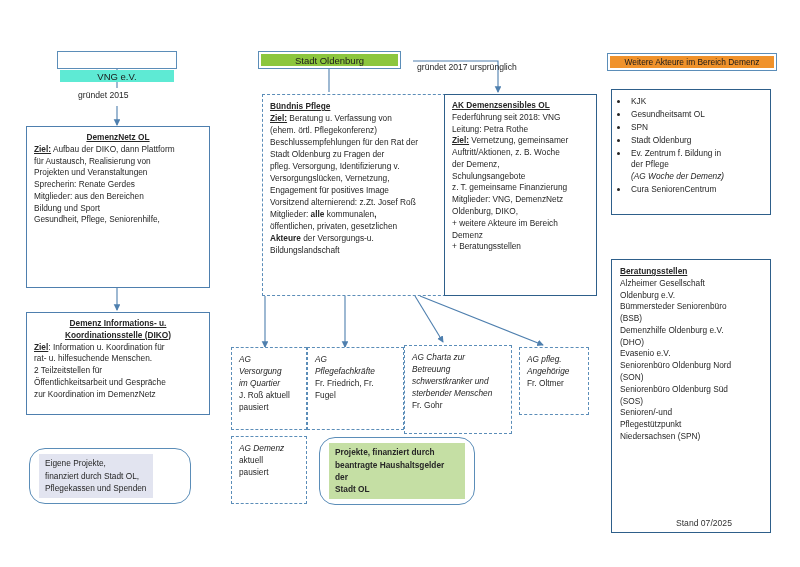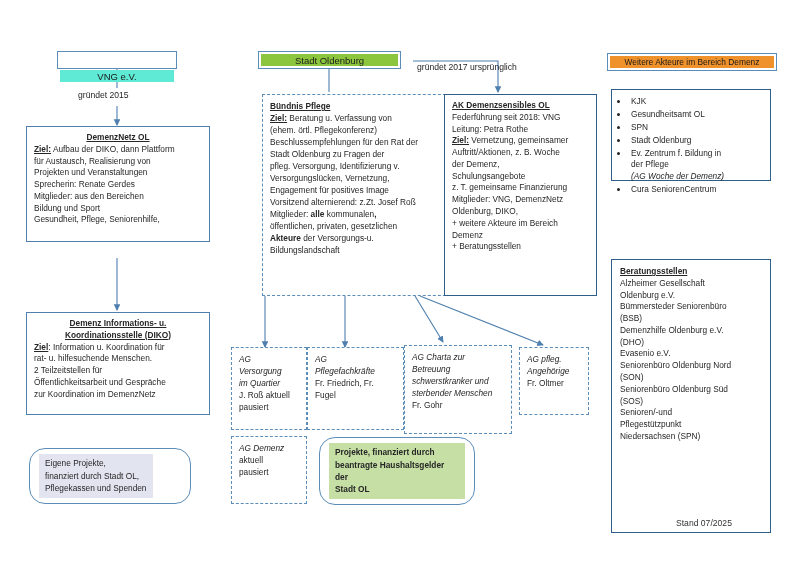--- a/index.html
+++ b/index.html
@@ -116,21 +116,21 @@
     <div class="fill fill-green">Stadt Oldenburg</div>
   </div>
 
   <div class="abs chip" style="left:607px;top:53px;width:170px;height:18px;">
     <div class="fill fill-orange" style="font-size:8.4px;">Weitere Akteure im Bereich Demenz</div>
   </div>
 
   <div class="abs cap" style="left:78px;top:90px;">gründet 2015</div>
   <div class="abs cap" style="left:417px;top:62px;">gründet 2017 ursprünglich</div>
 
-  <div class="abs box" style="left:26px;top:126px;width:184px;height:116px;">
+  <div class="abs box" style="left:26px;top:126px;width:184px;height:162px;">
     <span class="hdr ctr" style="text-align:center;">DemenzNetz OL</span>
     <div><u><b>Ziel:</b></u> Aufbau der DIKO, dann Plattform</div>
     <div>für Austausch, Realisierung von</div>
     <div>Projekten und Veranstaltungen</div>
     <div>Sprecherin: Renate Gerdes</div>
     <div>Mitglieder: aus den Bereichen</div>
     <div>Bildung und Sport</div>
     <div>Gesundheit, Pflege, Seniorenhilfe,</div>
   </div>
 
@@ -220,21 +220,21 @@
   </div>
 
   <div class="abs bubble" style="left:319px;top:437px;width:156px;height:68px;font-weight:bold;">
     <div class="inner inner-grn">
       <div>Projekte, finanziert durch</div>
       <div>beantragte Haushaltsgelder der</div>
       <div>Stadt OL</div>
     </div>
   </div>
 
-  <div class="abs box thick" style="left:611px;top:89px;width:160px;height:92px;padding:6px 6px 6px 4px;">
+  <div class="abs box thick" style="left:611px;top:89px;width:160px;height:126px;padding:6px 6px 6px 4px;">
     <ul class="bul">
       <li>KJK</li>
       <li>Gesundheitsamt OL</li>
       <li>SPN</li>
       <li>Stadt Oldenburg</li>
       <li>
         <span>Ev. Zentrum f. Bildung in</span><br>
         <span>der Pflege</span><br>
         <span class="ital">(AG Woche der Demenz)</span>
       </li>

